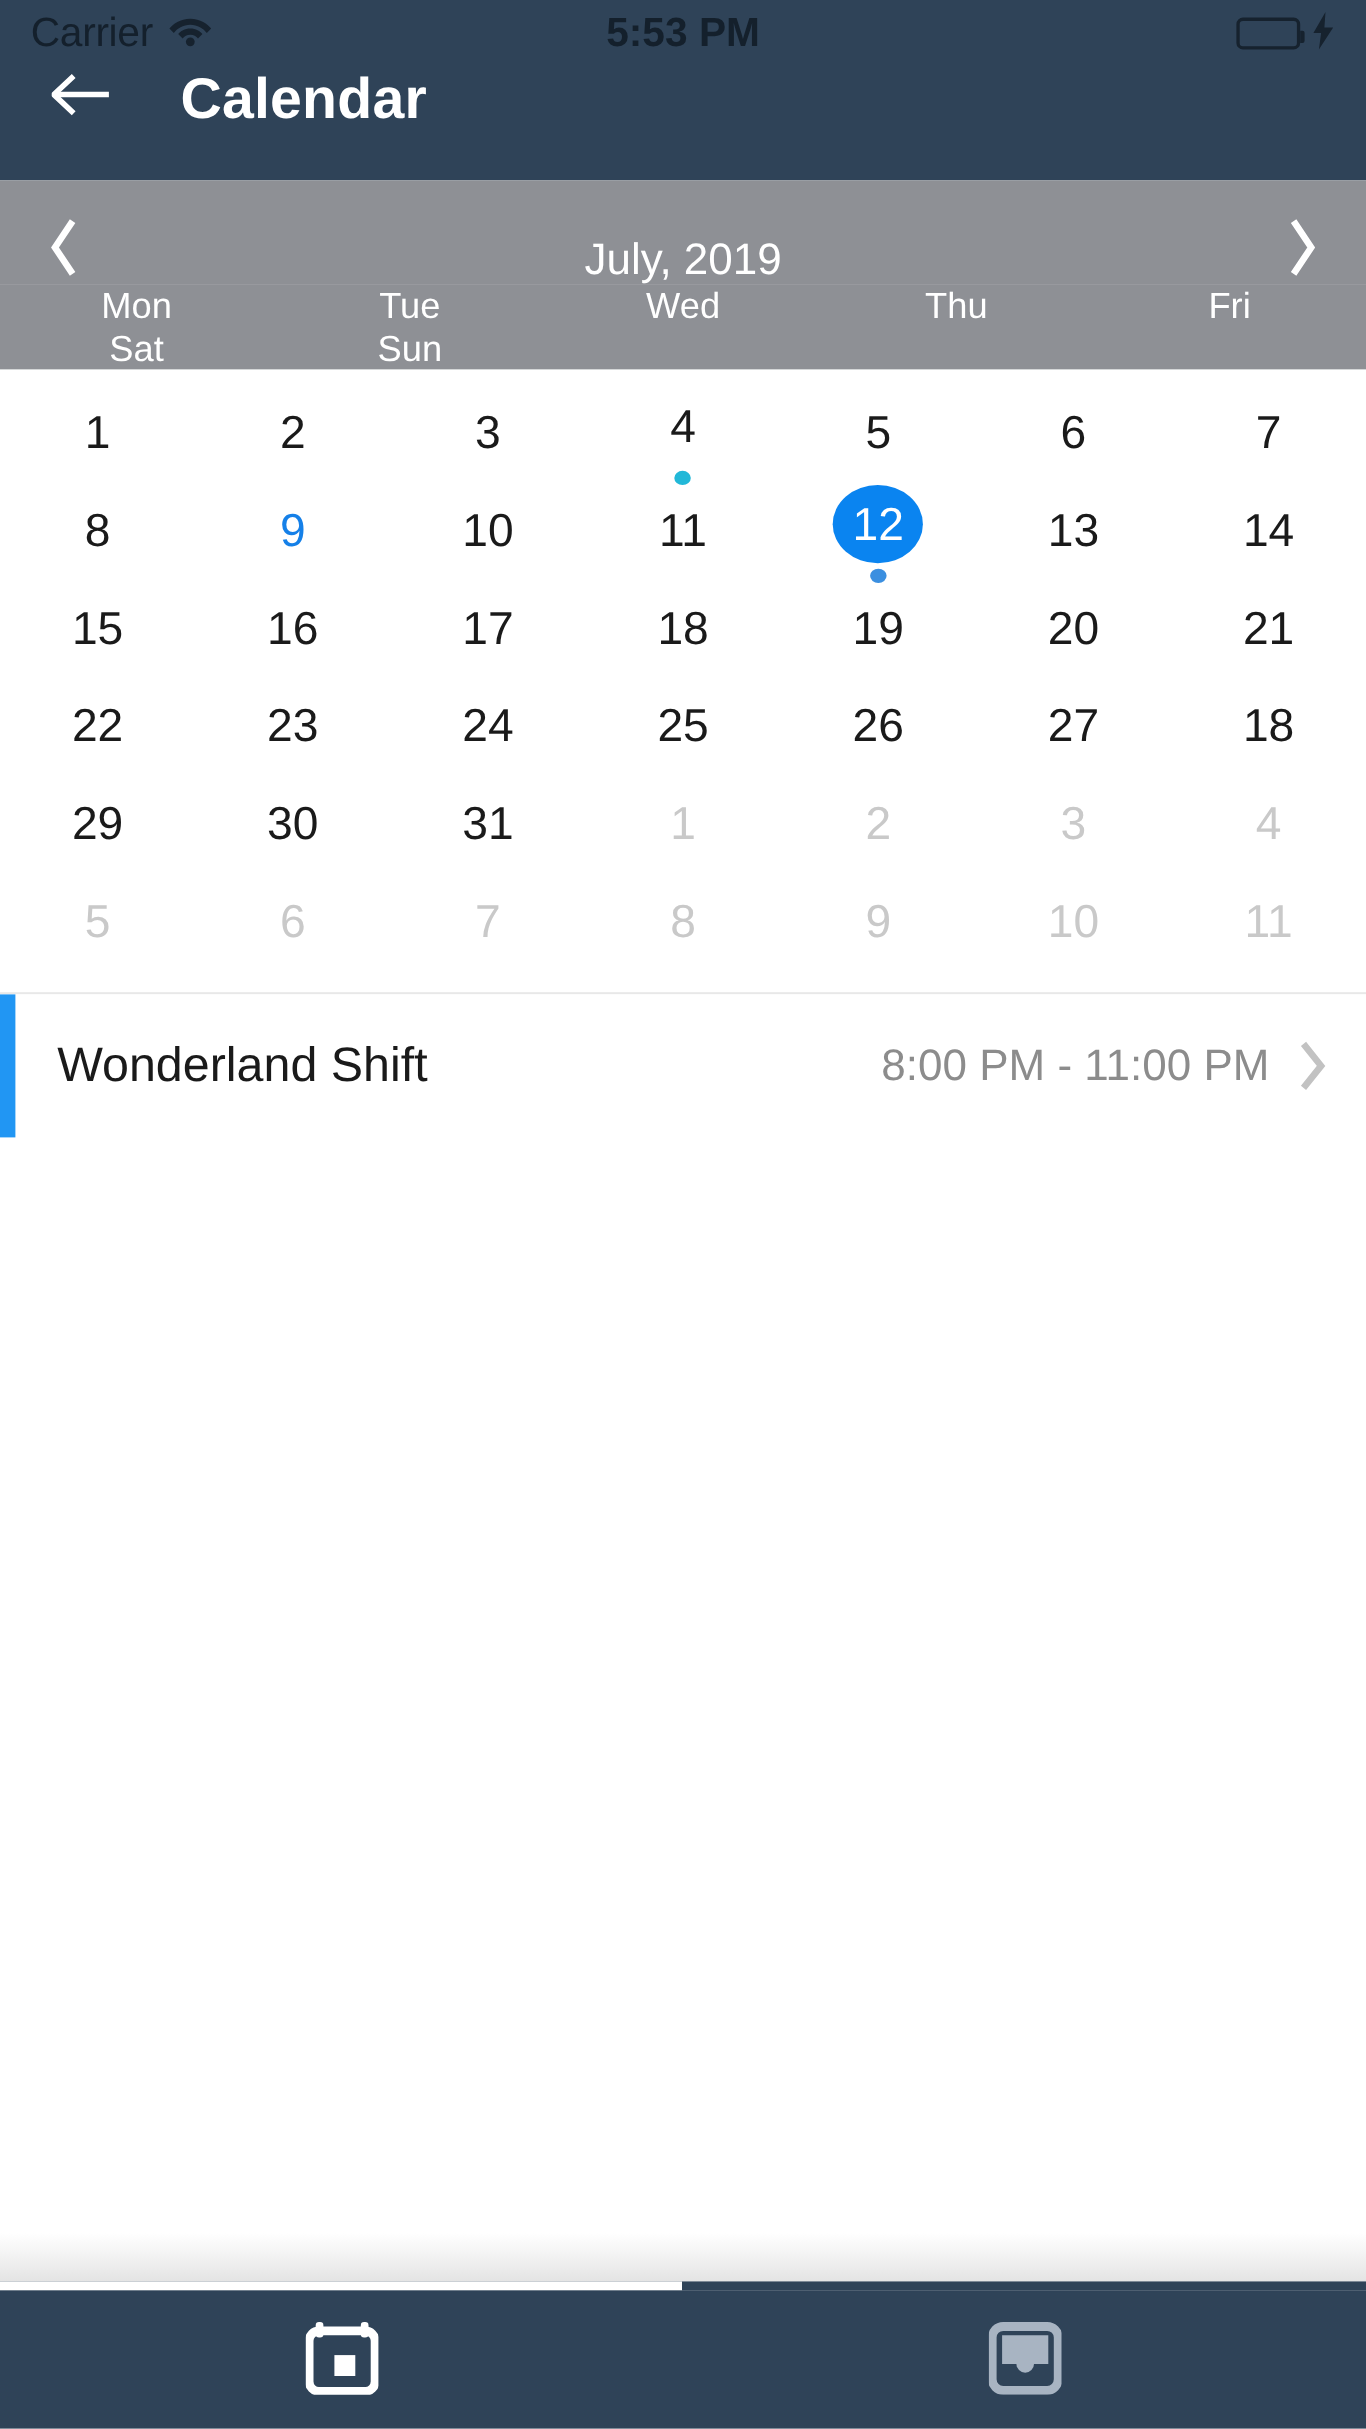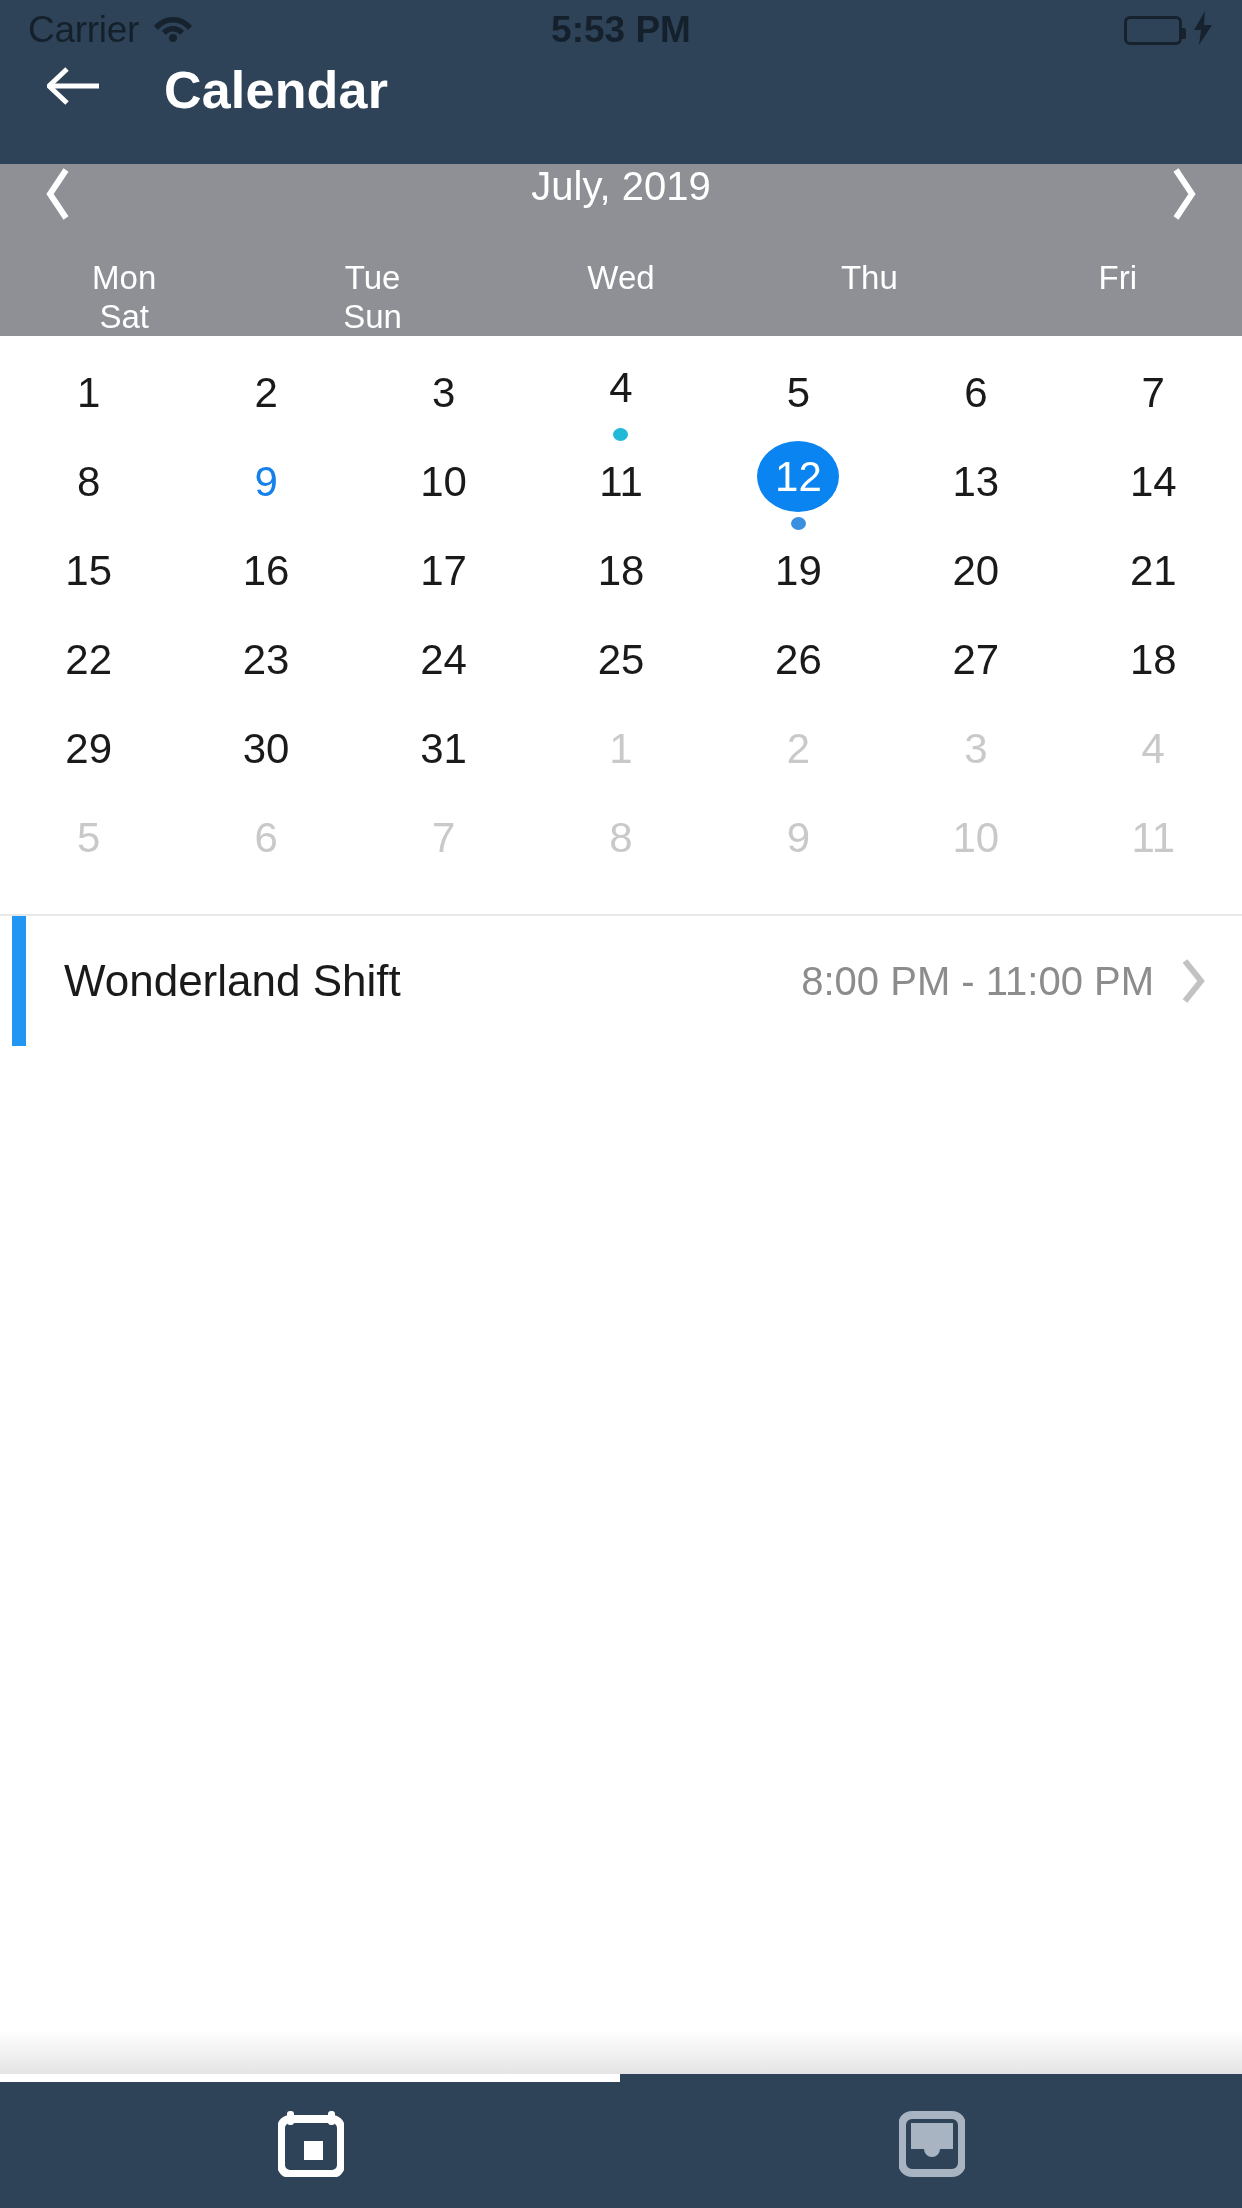--- a/index.html
+++ b/index.html
@@ -100,21 +100,21 @@
     font-weight: 600;
     margin-left: 62px;
     letter-spacing: 0.2px;
   }
 
   
   .month-header {
     background: #8e9095;
     height: 95px;
     display: flex;
-    align-items: flex-start;
+    align-items: flex-end;
     padding: 0 26px;
     box-sizing: border-box;
     position: relative;
   }
   .month-nav {
     width: 64px;
     height: 64px;
     display: flex;
     align-items: center;
     justify-content: center;
@@ -182,24 +182,23 @@
   }
   .event-dot {
     width: 15px;
     height: 15px;
     border-radius: 50%;
     margin-top: 5px;
   }
 
   
   .event-list {
-    margin-top: 28px;
+    margin-top: 16px;
     border-top: 2px solid #e8e8e8;
     background: #ffffff;
-    padding-left: 12px;
   }
   .event-row {
     display: flex;
     align-items: center;
     height: 130px;
     position: relative;
     background: #ffffff;
     cursor: pointer;
   }
   .event-accent {

